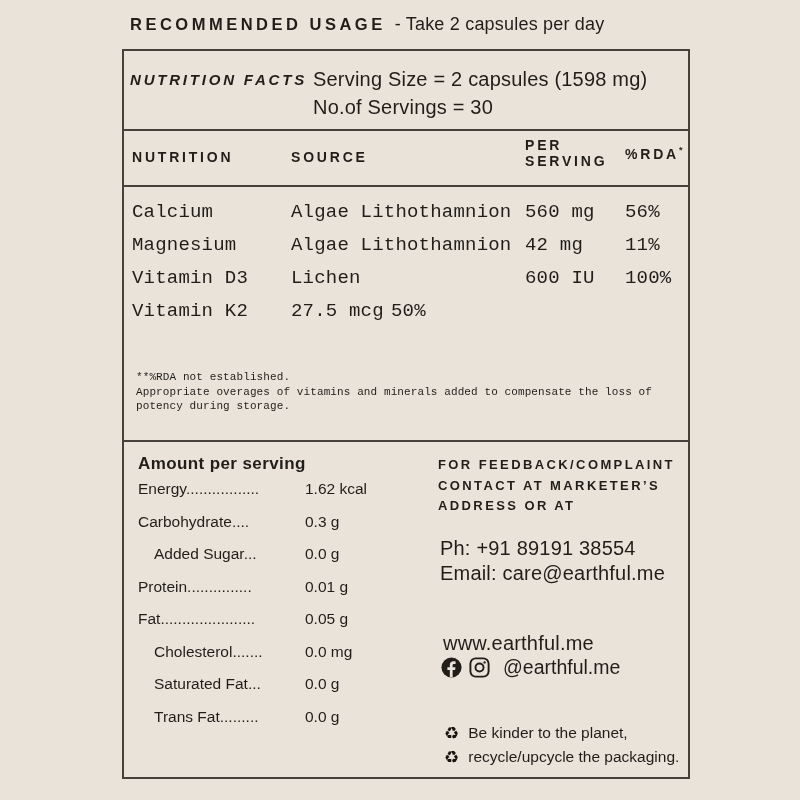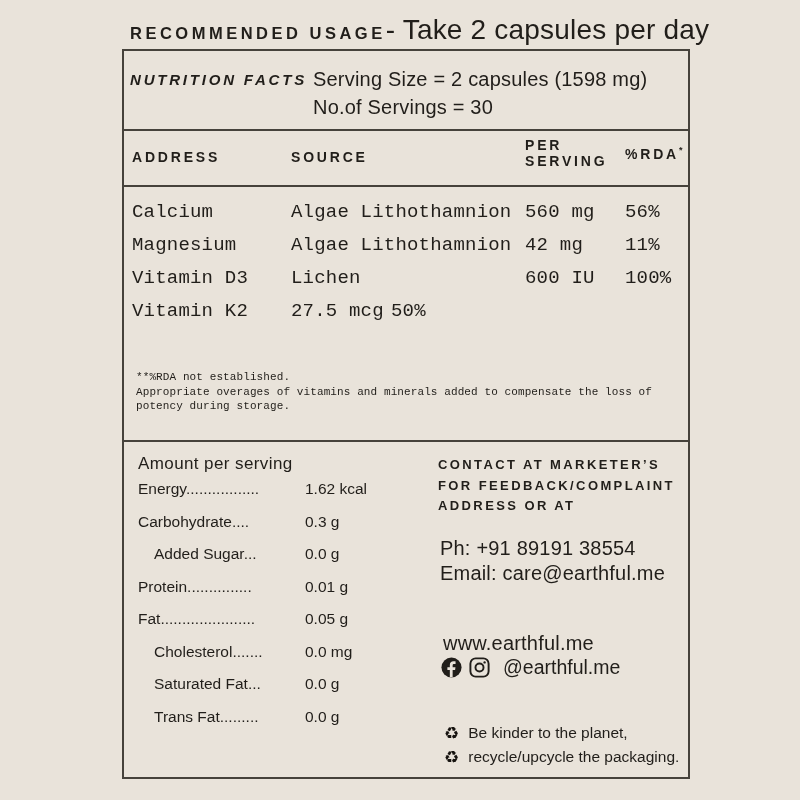--- a/index.html
+++ b/index.html
@@ -4,21 +4,21 @@
 <style>
   html,body{margin:0;padding:0;}
   body{
     width:800px;height:800px;position:relative;overflow:hidden;
     background:#e9e3da;color:#211e1a;
     font-family:"Liberation Sans", sans-serif;
     -webkit-font-smoothing:antialiased;
   }
   .title{position:absolute;left:130px;top:14px;display:flex;align-items:baseline;white-space:nowrap;}
   .title .t-bold{font-weight:bold;font-size:16.5px;letter-spacing:3.5px;}
-  .title .t-rest{font-size:28px;letter-spacing:0.2px;text-align:right;}
+  .title .t-rest{font-size:18px;margin-left:9px;letter-spacing:0.2px;text-align:right;}
 
   .box{
     position:absolute;left:122px;top:49px;width:568px;height:730px;
     border:2px solid #46423b;box-sizing:border-box;
   }
   .sec{position:relative;box-sizing:border-box;}
   .sec-serving{height:80px;border-bottom:2px solid #46423b;}
   .nf-label{position:absolute;left:6px;top:20px;font-weight:bold;font-size:15px;letter-spacing:2.8px;white-space:nowrap;font-style:italic;}
   .serving-lines{position:absolute;left:189px;top:14px;font-size:20px;line-height:28px;letter-spacing:0.2px;white-space:nowrap;}
 
@@ -34,21 +34,21 @@
   .t-row{display:flex;height:33px;align-items:center;font-size:19px;letter-spacing:0.2px;}
   .t-c1{box-sizing:border-box;width:167px;padding-left:8px;}
   .t-c2{width:234px;}
   .t-c3{width:100px;}
   .t-c4{flex:1;}
 
   .footnotes{position:absolute;left:12px;right:10px;top:184px;font-size:11px;line-height:13.5px;letter-spacing:0.1px;}
   .footnotes p{margin:0 0 1.5px 0;}
 
   .sec-bottom{height:333px;}
-  .amt-title{position:absolute;left:14px;top:12px;font-weight:normal;font-size:17px;letter-spacing:0.4px;}
+  .amt-title{position:absolute;left:14px;top:12px;font-weight:bold;font-size:17px;letter-spacing:0.4px;}
   .amt-rows{position:absolute;left:14px;top:31px;width:300px;}
   .amt-row{position:relative;height:32.5px;display:flex;align-items:center;font-size:15.5px;}
   .amt-row .lbl{white-space:nowrap;text-align:right;}
   .amt-row.indent .lbl{padding-left:16px;}
   .amt-row .val{position:absolute;left:167px;white-space:nowrap;}
 
   .right-col{position:absolute;left:314px;top:0;width:250px;height:100%;}
   .fb-heading{position:absolute;left:0;top:13px;font-weight:bold;font-size:13px;letter-spacing:2.4px;line-height:20.5px;white-space:nowrap;}
   .phone-block{position:absolute;left:2px;top:94px;font-size:20px;line-height:25px;letter-spacing:0.2px;white-space:nowrap;}
   .website{position:absolute;left:5px;top:190px;font-size:20px;letter-spacing:0.2px;white-space:nowrap;}
@@ -71,21 +71,21 @@
 
   <div class="sec sec-serving">
     <div class="nf-label">NUTRITION FACTS</div>
     <div class="serving-lines">
       <div>Serving Size = 2 capsules (1598 mg)</div>
       <div>No.of Servings = 30</div>
     </div>
   </div>
 
   <div class="sec sec-header">
-    <div class="h-lab h-nutrient">ADDRESS</div>
+    <div class="h-lab h-nutrient">NUTRITION</div>
     <div class="h-lab h-source">SOURCE</div>
     <div class="h-lab h-per">
       <div>PER</div>
       <div>SERVING</div>
     </div>
     <div class="h-lab h-rda"><span>%RDA</span><sup class="marker">*</sup></div>
   </div>
 
   <div class="sec sec-rows">
     <div class="t-row">
@@ -152,22 +152,22 @@
         <span class="val">0.0 g</span>
       </div>
       <div class="amt-row indent">
         <span class="lbl">Trans Fat.........</span>
         <span class="val">0.0 g</span>
       </div>
     </div>
 
     <div class="right-col">
       <div class="fb-heading">
+        <div>FOR FEEDBACK/COMPLAINT</div>
         <div>CONTACT AT MARKETER’S</div>
-        <div>FOR FEEDBACK/COMPLAINT</div>
         <div>ADDRESS OR AT</div>
       </div>
       <div class="phone-block">
         <div>Ph: +91 89191 38554</div>
         <div>Email: care@earthful.me</div>
       </div>
       <div class="website">www.earthful.me</div>
       <div class="social-row">
         <span class="icon">
           <svg width="21" height="21" viewBox="0 0 24 24">

